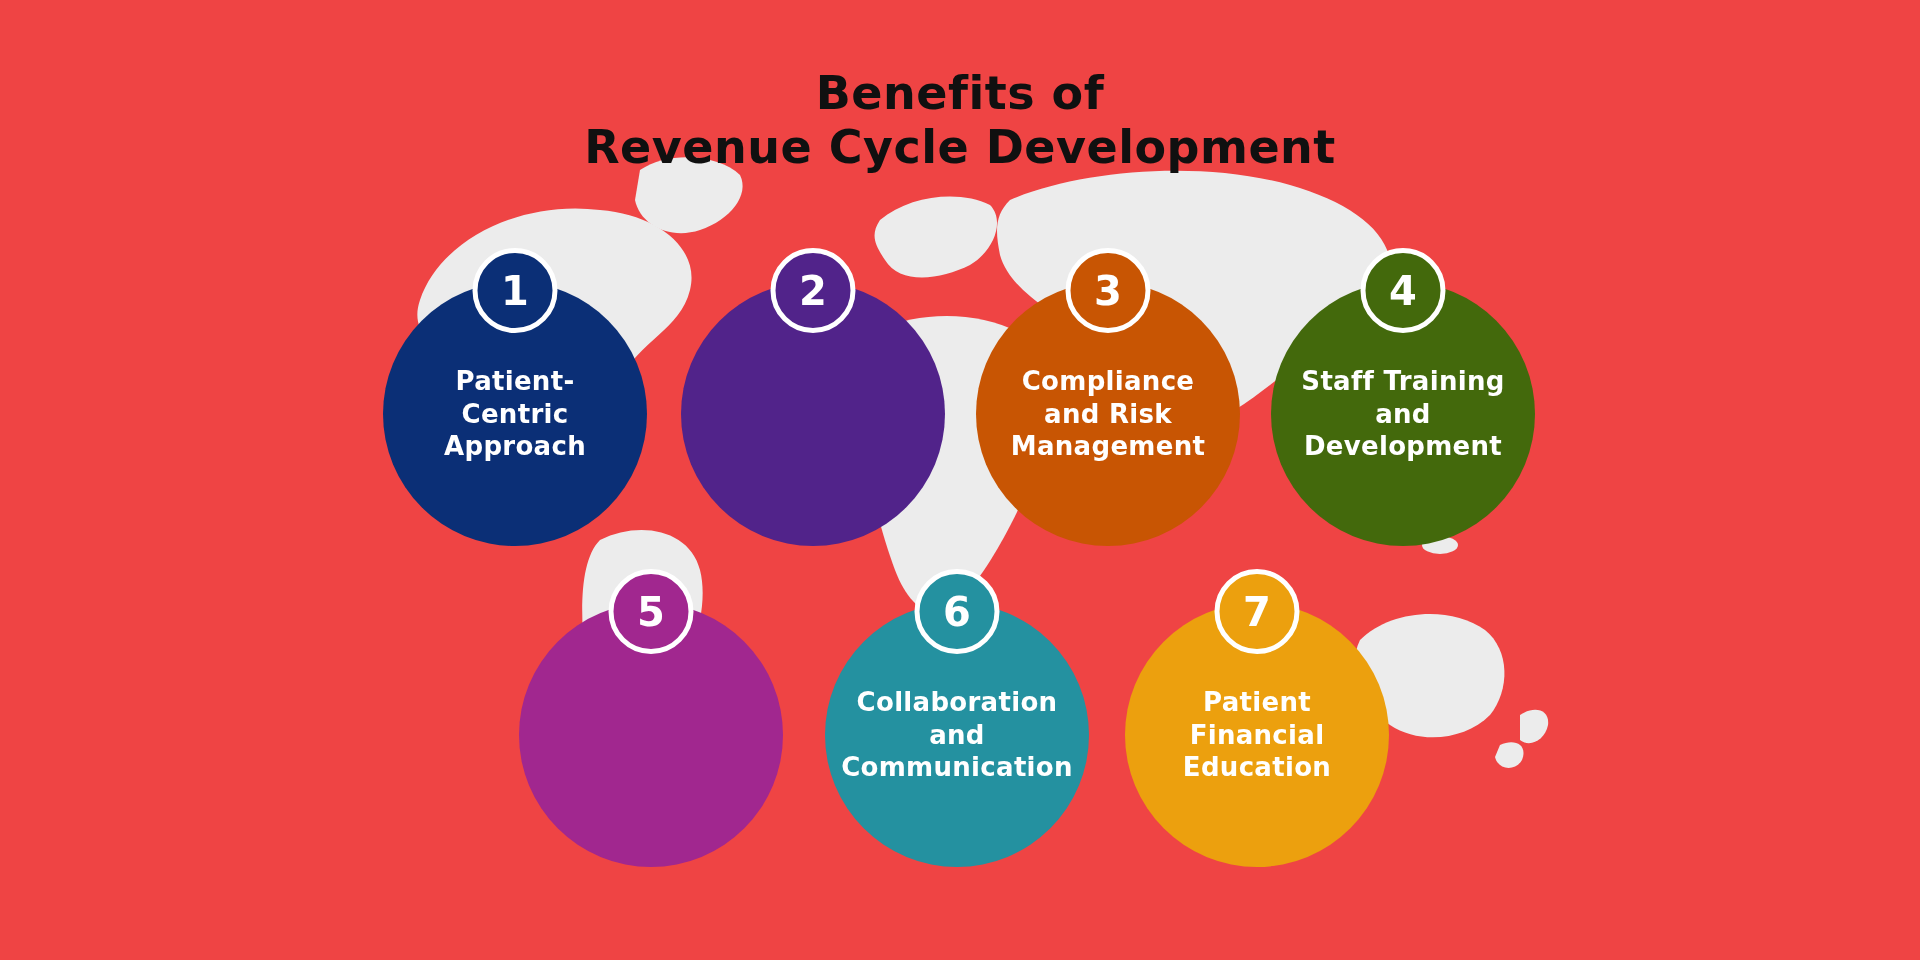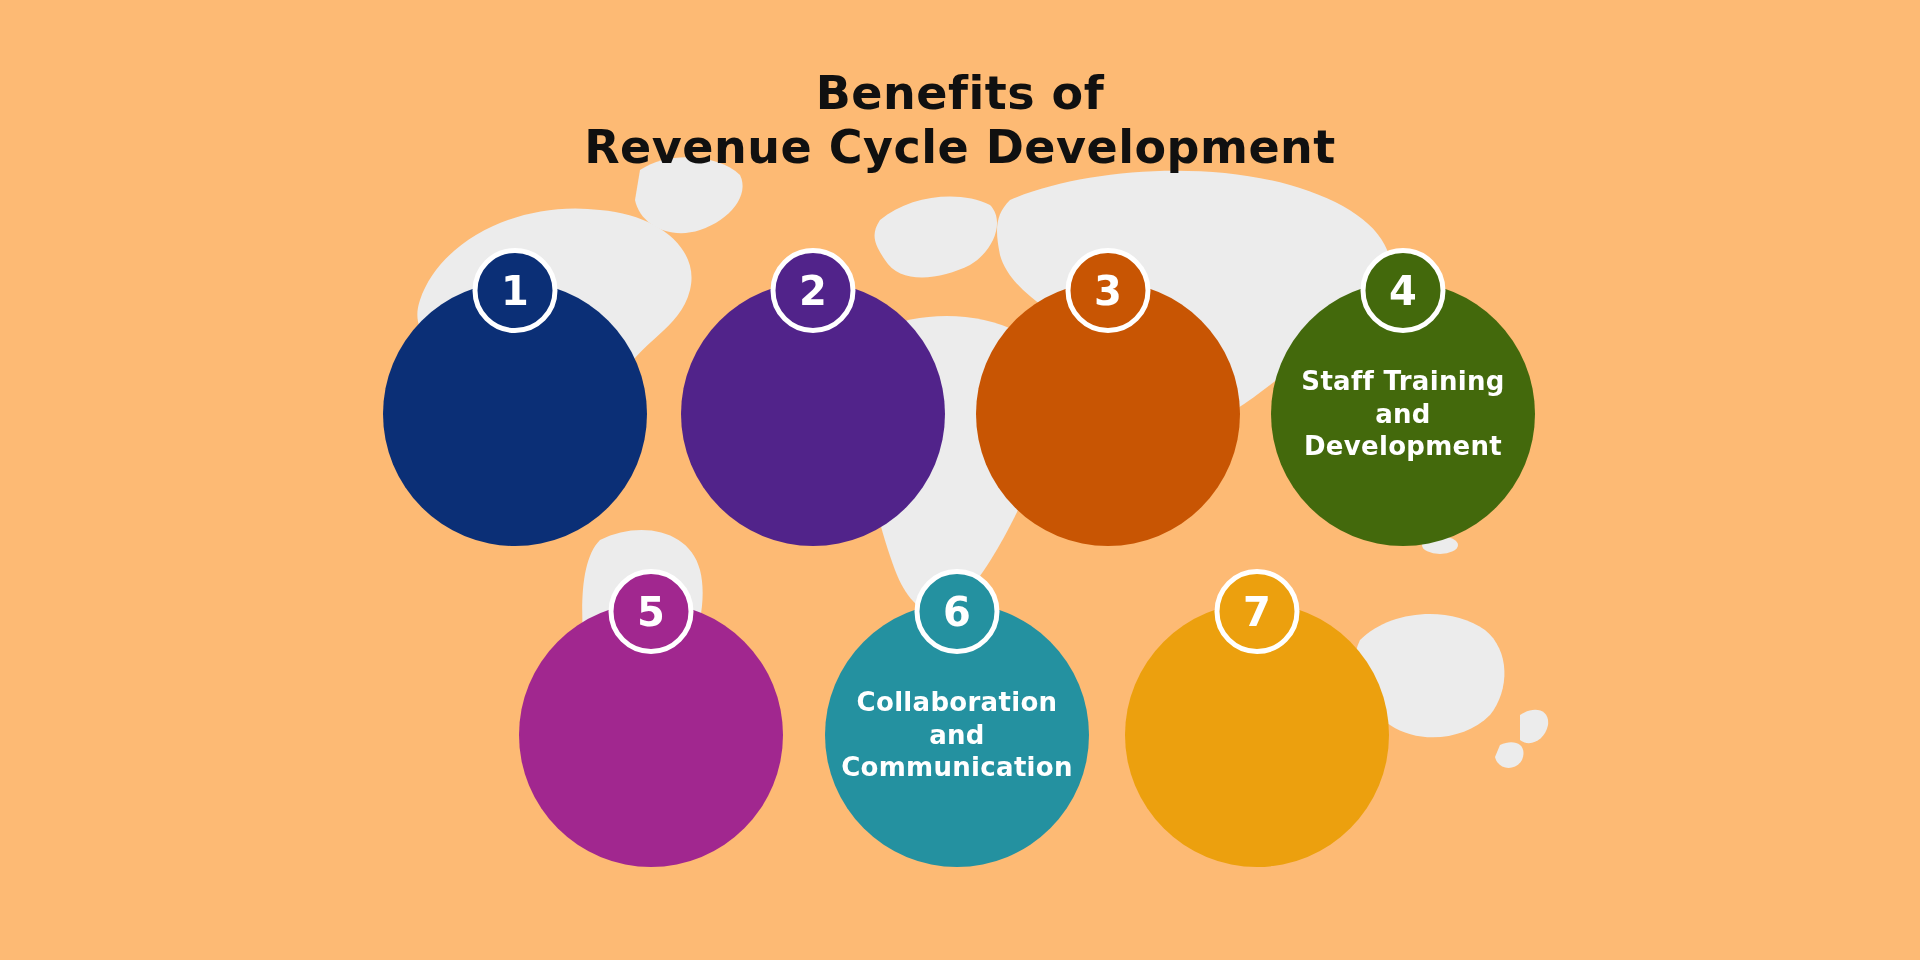--- a/index.html
+++ b/index.html
@@ -1,19 +1,19 @@
 <!DOCTYPE html>
 <html><head>
 <meta charset="utf-8">
 <style>
   html,body { margin:0; padding:0; background:#ffffff; }
   .stage {
     position:relative;
     width:1920px; height:960px;
-    background:#fdba74;
+    background:#ef4444;
     overflow:hidden;
     font-family:"DejaVu Sans", sans-serif;
   }
   .worldmap {
     position:absolute; left:0; top:0; width:1920px; height:960px;
     pointer-events:none;
   }
   .title {
     position:absolute; top:66px; left:0; width:100%;
     text-align:center;
@@ -100,30 +100,36 @@
 
   <div class="title" style="color: rgb(16, 16, 16);">
     <span>Benefits of</span>
     <span>Revenue Cycle Development</span>
   </div>
 
   <div class="bubble b1" style="background: rgb(11, 47, 118);">
     <div class="badge" style="background: rgb(11, 47, 118);">
         <span>1</span>
       </div>
+    <div class="label">Patient-
+Centric
+Approach</div>
   </div>
   <div class="bubble b2" style="background: rgb(81, 35, 138);">
     <div class="badge" style="background: rgb(81, 35, 138);">
         <span>2</span>
       </div>
   </div>
   <div class="bubble b3" style="background: rgb(200, 85, 3);">
     <div class="badge" style="background: rgb(200, 85, 3);">
         <span>3</span>
       </div>
+    <div class="label">Compliance
+and Risk
+Management</div>
   </div>
   <div class="bubble b4" style="background: rgb(67, 105, 12);">
     <div class="badge" style="background: rgb(67, 105, 12);">
         <span>4</span>
       </div>
     <div class="label">Staff Training
 and
 Development</div>
   </div>
 
@@ -137,15 +143,18 @@
         <span>6</span>
       </div>
     <div class="label">Collaboration
 and
 Communication</div>
   </div>
   <div class="bubble b7" style="background: rgb(236, 160, 14);">
     <div class="badge" style="background: rgb(236, 160, 14);">
         <span>7</span>
       </div>
+    <div class="label">Patient
+Financial
+Education</div>
   </div>
 
 </div>
 
 </body></html>

